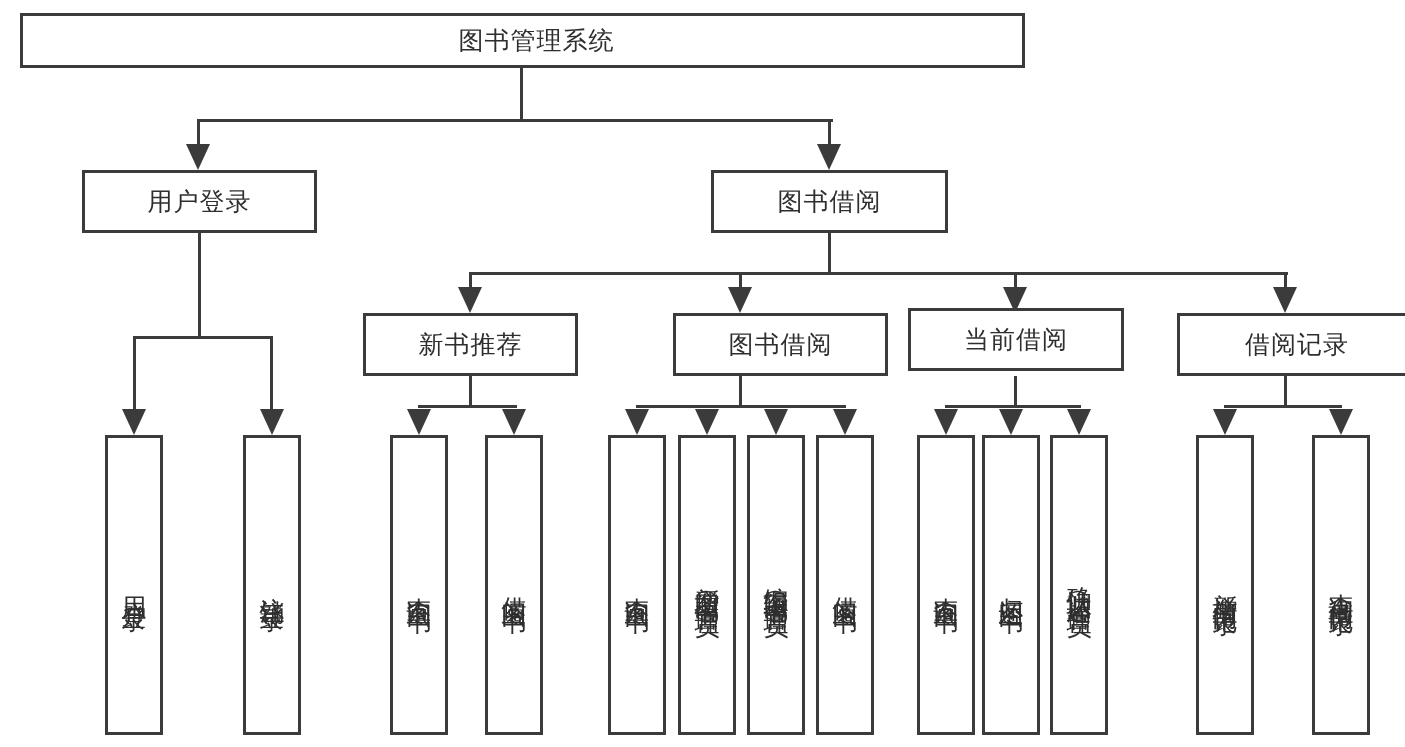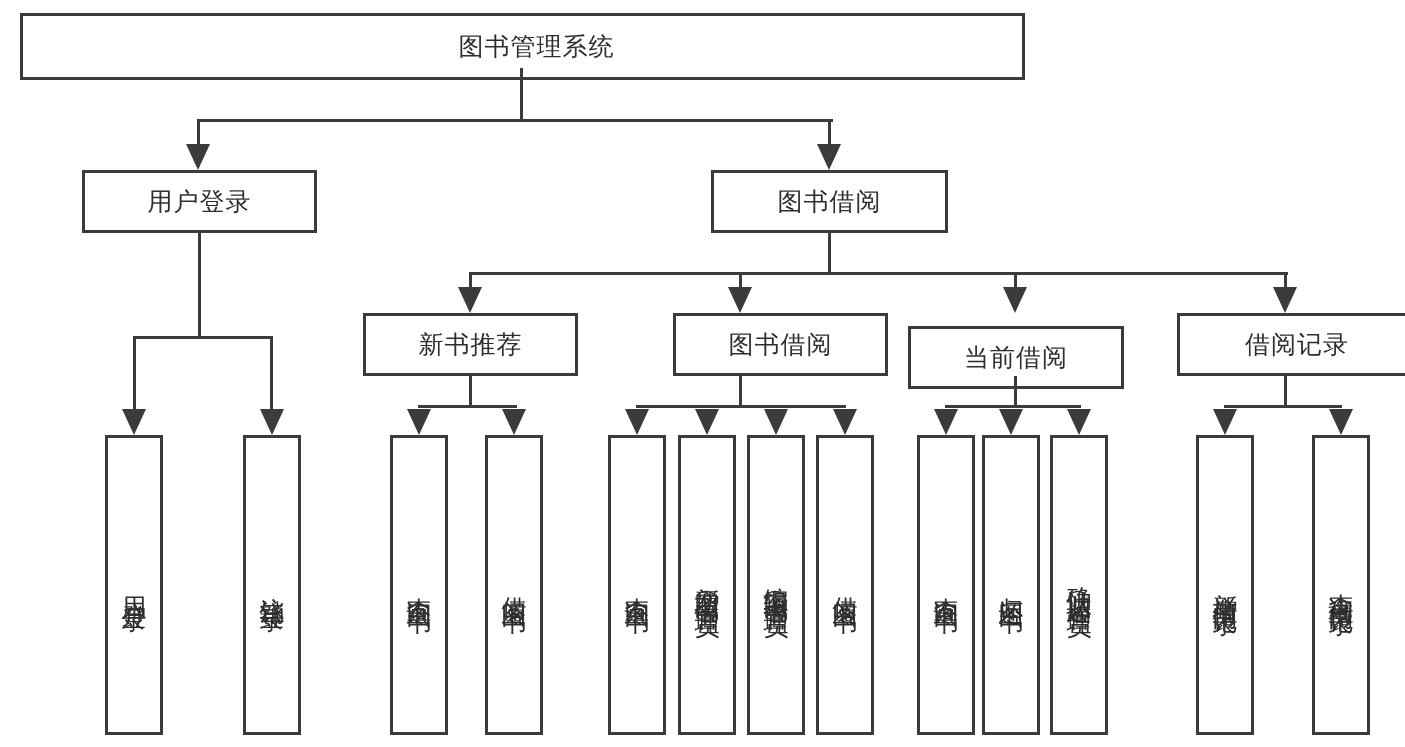--- a/index.html
+++ b/index.html
@@ -73,21 +73,21 @@
     color: var(--wm, #c5c5c5);
     letter-spacing: 1px;
     white-space: nowrap;
   }
 </style>
 </head>
 <body>
 
 <div id="canvas">
 
-  <div class="hbox" style="left:20px; top:13px; width:1005px; height:67px;padding-left:28px;">
+  <div class="hbox" style="left:20px; top:13px; width:1005px; height:55px;padding-left:28px;">
     <span>图书管理系统</span>
   </div>
 
   <div class="ln" style="left:520px; top:68px; width:3px; height:51px;"></div>
   <div class="ln" style="left:197px; top:119px; width:636px; height:3px;"></div>
   <div class="ln" style="left:197px; top:119px; width:3px; height:27px;"></div>
   <div class="arrow-down" style="left:186px; top:144px;"></div>
   <div class="ln" style="left:828px; top:119px; width:3px; height:27px;"></div>
   <div class="arrow-down" style="left:817px; top:144px;"></div>
 
@@ -115,21 +115,21 @@
   <div class="arrow-down" style="left:1003px; top:287px;"></div>
   <div class="ln" style="left:1284px; top:272px; width:3px; height:16px;"></div>
   <div class="arrow-down" style="left:1273px; top:287px;"></div>
 
   <div class="hbox" style="left:363px; top:313px; width:215px; height:63px;">
     <span>新书推荐</span>
   </div>
   <div class="hbox" style="left:633px; top:313px; width:215px; height:63px;margin-left:40px;">
     <span>图书借阅</span>
   </div>
-  <div class="hbox" style="left:908px; top:326px; width:216px; height:63px;">
+  <div class="hbox" style="left:908px; top:308px; width:216px; height:63px;">
     <span>当前借阅</span>
   </div>
   <div class="hbox" style="left:1177px; top:313px; width:240px; height:63px;">
     <span>借阅记录</span>
   </div>
 
   <div class="ln" style="left:469px; top:376px; width:3px; height:29px;"></div>
   <div class="ln" style="left:418px; top:405px; width:99px; height:3px;"></div>
   <div class="arrow-down" style="left:407px; top:409px;"></div>
   <div class="arrow-down" style="left:502px; top:409px;"></div>

